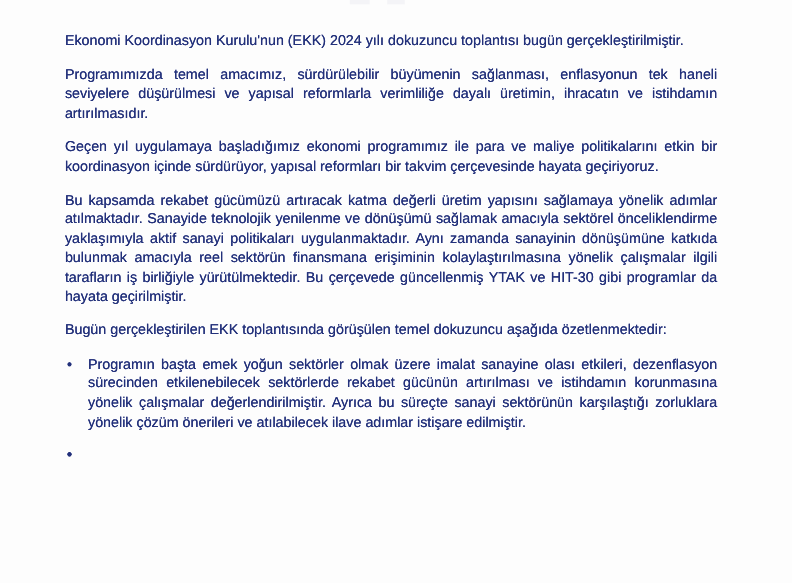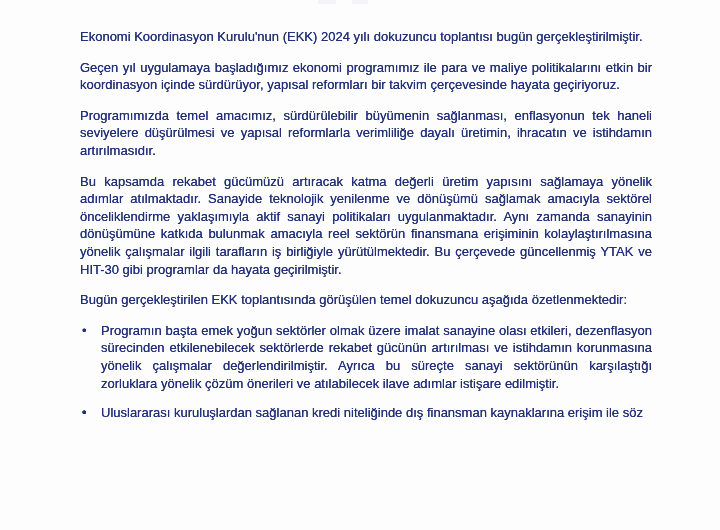--- a/index.html
+++ b/index.html
@@ -7,21 +7,21 @@
     position: relative;
     width: 720px;
     height: 530px;
     background: #fdfdfd;
     overflow: hidden;
     font-family: "Liberation Sans", sans-serif;
   }
   .doc {
     position: absolute;
     top: 28px;
-    left: 80px;
+    left: 59px;
     right: 68px;
     color: #23317b;
     font-size: 13px;
     line-height: 17.6px;
     font-weight: 500;
     text-shadow: 0 0 0.45px currentColor;
     text-align: justify;
   }
   .doc p {
     margin: 0 0 13px 0;
@@ -55,31 +55,31 @@
 </head>
 <body>
 
 <div class="page">
 
   <div class="top-artifact a1"></div>
   <div class="top-artifact a2"></div>
 
   <div class="doc">
     <p>Ekonomi Koordinasyon Kurulu'nun (EKK) 2024 yılı dokuzuncu toplantısı bugün gerçekleştirilmiştir.</p>
+    <p>Programımızda temel amacımız, sürdürülebilir büyümenin sağlanması, enflasyonun tek haneli seviyelere düşürülmesi ve yapısal reformlarla verimliliğe dayalı üretimin, ihracatın ve istihdamın artırılmasıdır.</p>
     <p>Geçen yıl uygulamaya başladığımız ekonomi programımız ile para ve maliye politikalarını etkin bir koordinasyon içinde sürdürüyor, yapısal reformları bir takvim çerçevesinde hayata geçiriyoruz.</p>
-    <p>Programımızda temel amacımız, sürdürülebilir büyümenin sağlanması, enflasyonun tek haneli seviyelere düşürülmesi ve yapısal reformlarla verimliliğe dayalı üretimin, ihracatın ve istihdamın artırılmasıdır.</p>
     <p>Bu kapsamda rekabet gücümüzü artıracak katma değerli üretim yapısını sağlamaya yönelik adımlar atılmaktadır. Sanayide teknolojik yenilenme ve dönüşümü sağlamak amacıyla sektörel önceliklendirme yaklaşımıyla aktif sanayi politikaları uygulanmaktadır. Aynı zamanda sanayinin dönüşümüne katkıda bulunmak amacıyla reel sektörün finansmana erişiminin kolaylaştırılmasına yönelik çalışmalar ilgili tarafların iş birliğiyle yürütülmektedir. Bu çerçevede güncellenmiş YTAK ve HIT-30 gibi programlar da hayata geçirilmiştir.</p>
     <p>Bugün gerçekleştirilen EKK toplantısında görüşülen temel dokuzuncu aşağıda özetlenmektedir:</p>
 
     <ul>
       <li>
         <span class="marker">•</span><span>Programın başta emek yoğun sektörler olmak üzere imalat sanayine olası etkileri, dezenflasyon sürecinden etkilenebilecek sektörlerde rekabet gücünün artırılması ve istihdamın korunmasına yönelik çalışmalar değerlendirilmiştir. Ayrıca bu süreçte sanayi sektörünün karşılaştığı zorluklara yönelik çözüm önerileri ve atılabilecek ilave adımlar istişare edilmiştir.</span>
       </li>
       <li>
         <span class="marker">•</span>
       </li>
       <li>
-        <span class="marker">•</span><span>Uluslararası kuruluşlardan sağlanan kredi niteliğinde dış finansman kaynaklarına erişim ile söz</span>
+        <span class="marker">•</span>
       </li>
     </ul>
   </div>
 
 </div>
 
 </body></html>

